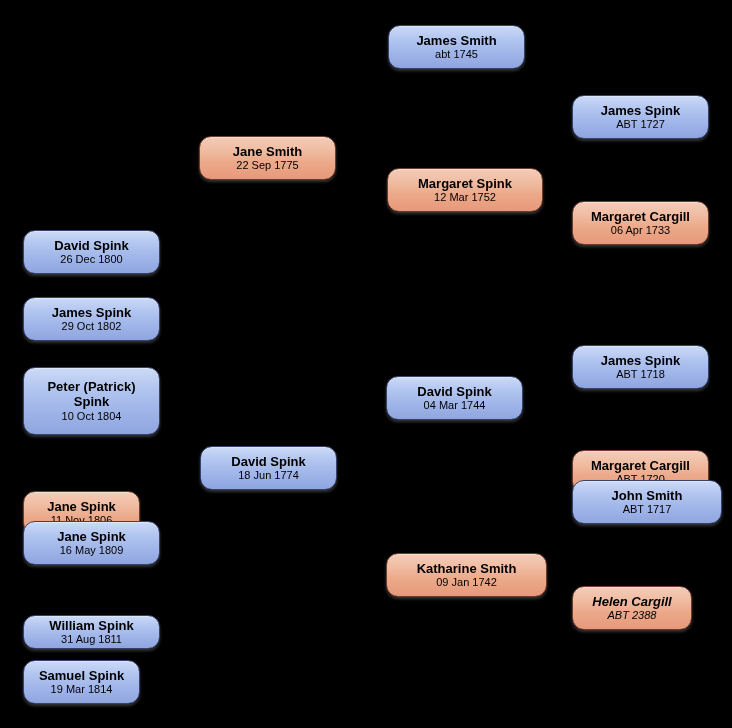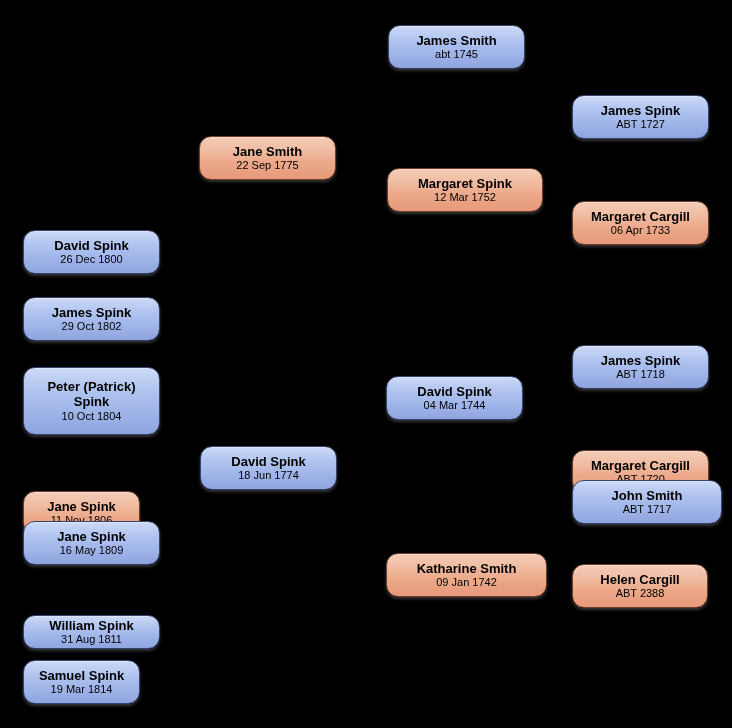--- a/index.html
+++ b/index.html
@@ -128,17 +128,17 @@
       <div class="person-date">ABT 1718</div>
     </div>
     <div class="card female" style="left: 572px; top: 410px; width: 137px; height: 44px;">
       <div class="person-name">Margaret Cargill</div>
       <div class="person-date">ABT 1720</div>
     </div>
     <div class="card male" style="left: 572px; top: 480px; width: 150px; height: 44px;">
       <div class="person-name">John Smith</div>
       <div class="person-date">ABT 1717</div>
     </div>
-    <div class="card female" style="left: 572px; top: 524px; width: 136px; height: 44px;">
+    <div class="card female" style="left: 572px; top: 546px; width: 120px; height: 44px; font-style: italic;">
       <div class="person-name">Helen Cargill</div>
       <div class="person-date">ABT 2388</div>
     </div>
   </div>
 
 </body></html>

